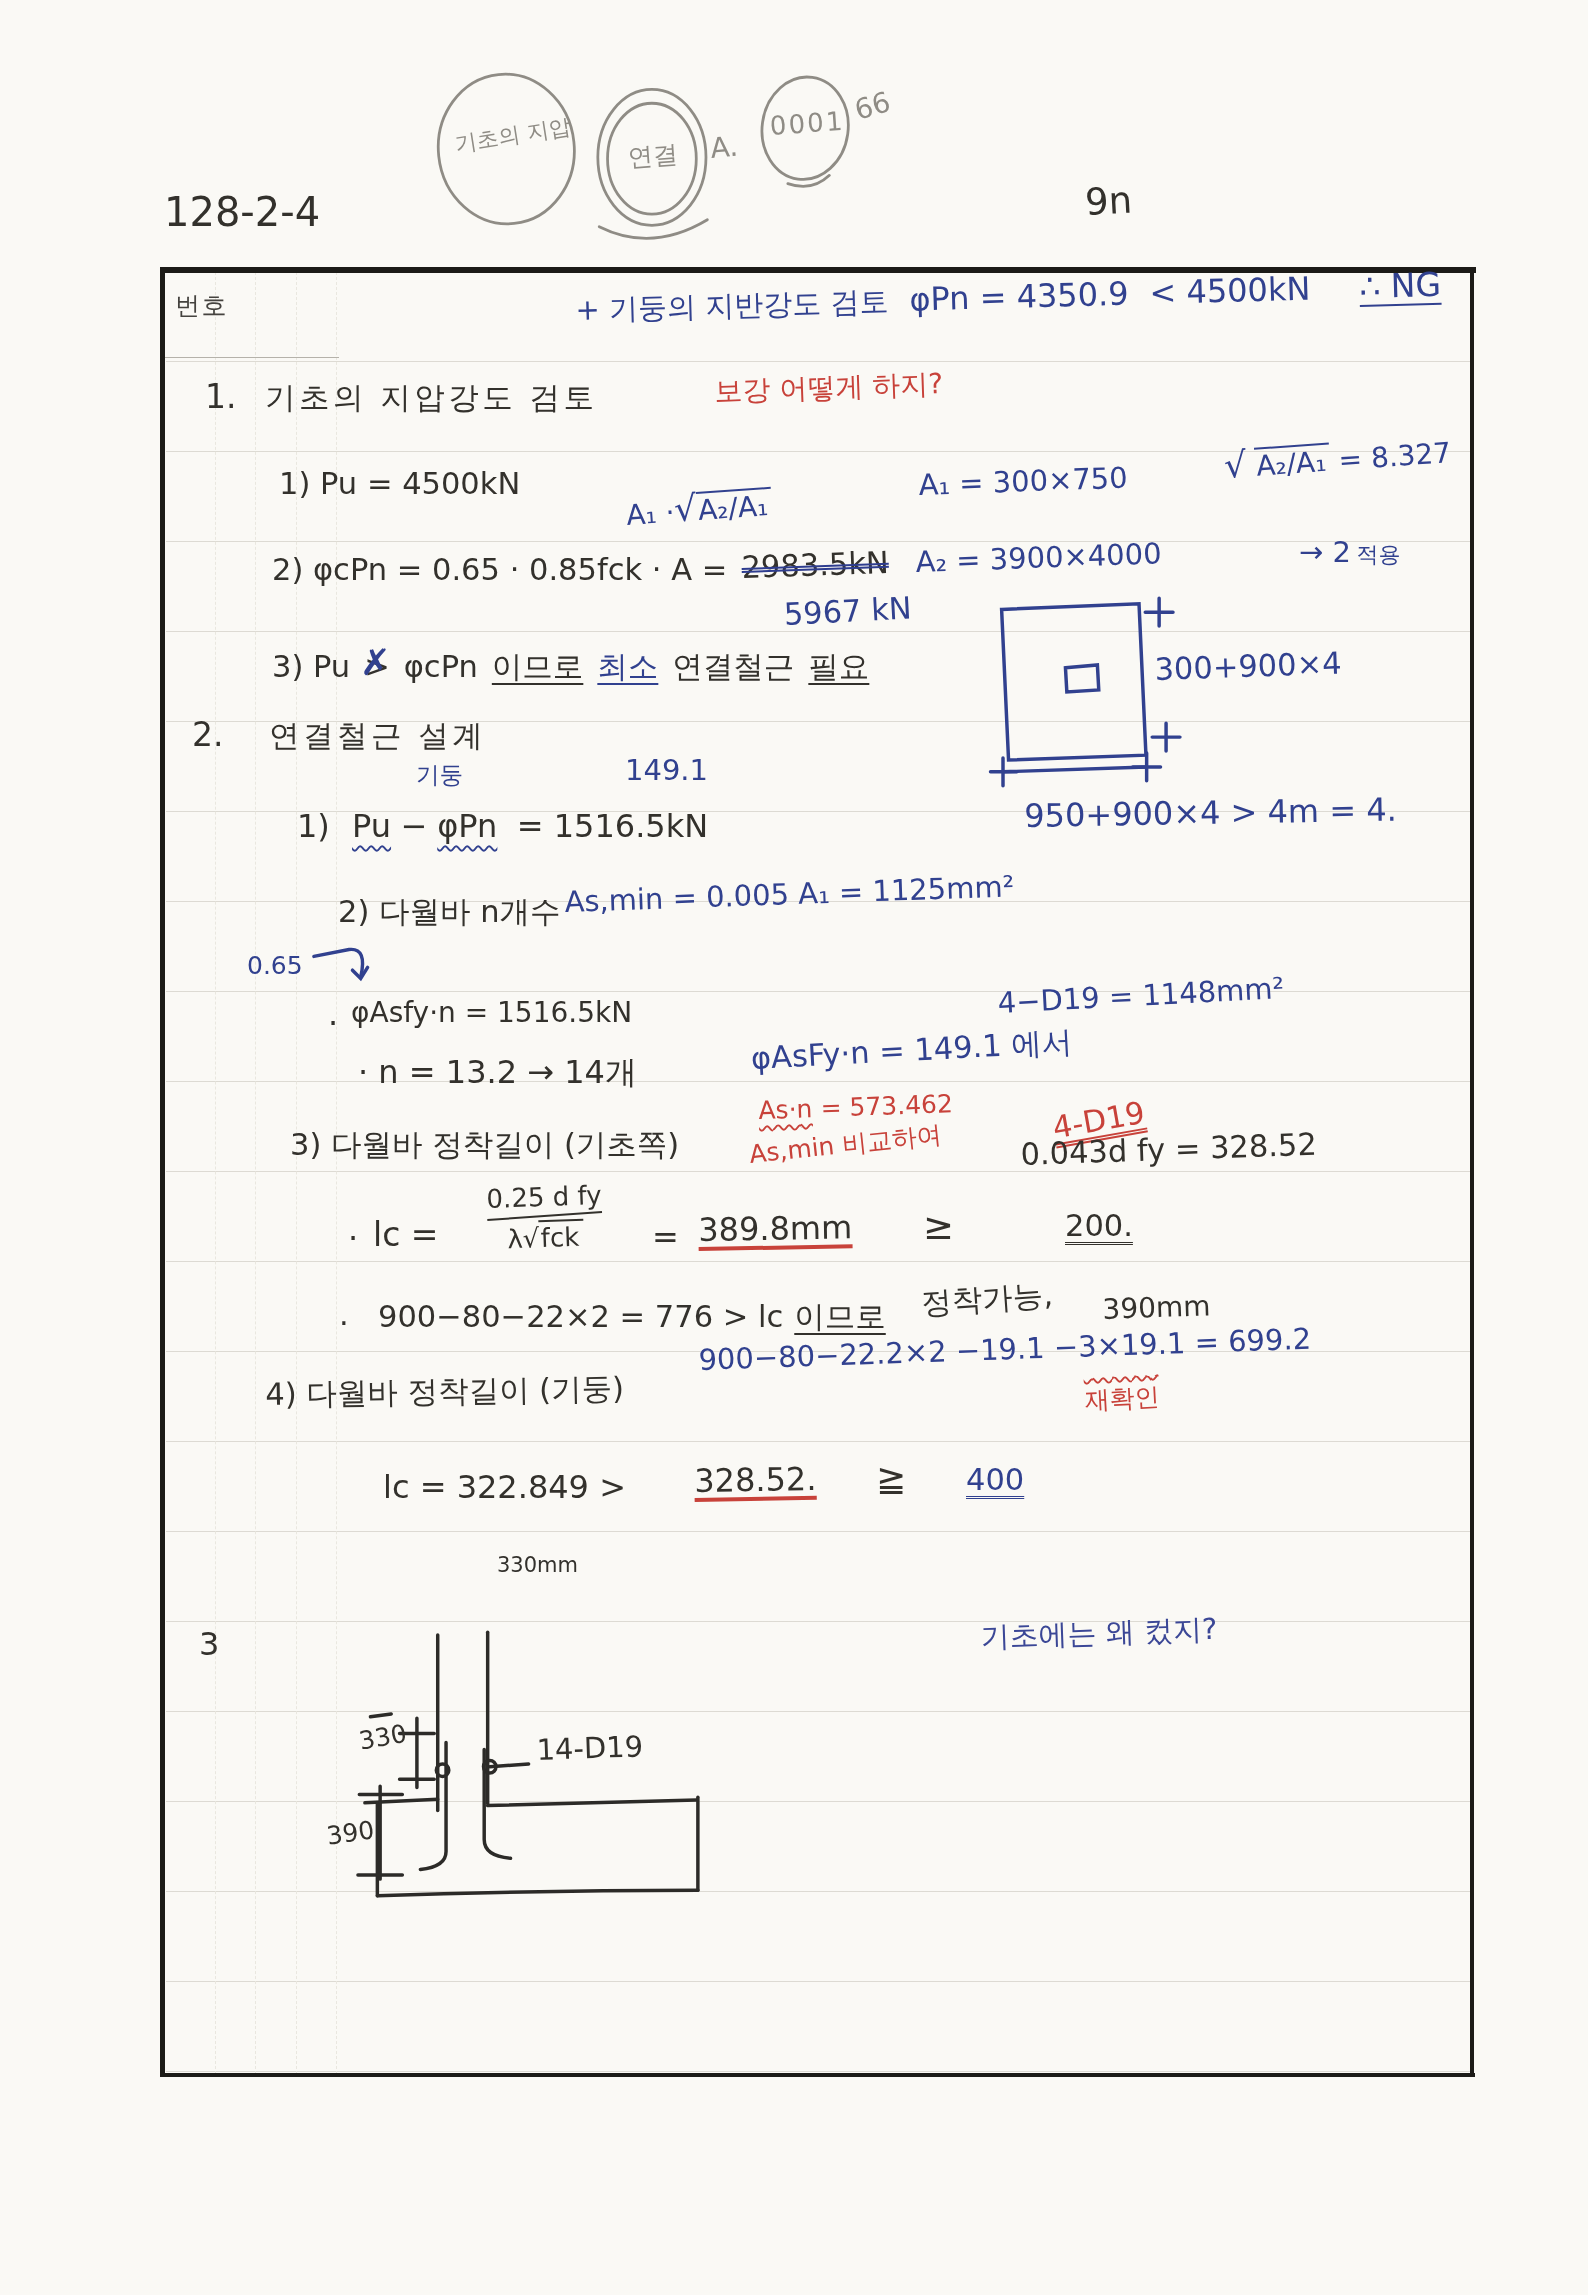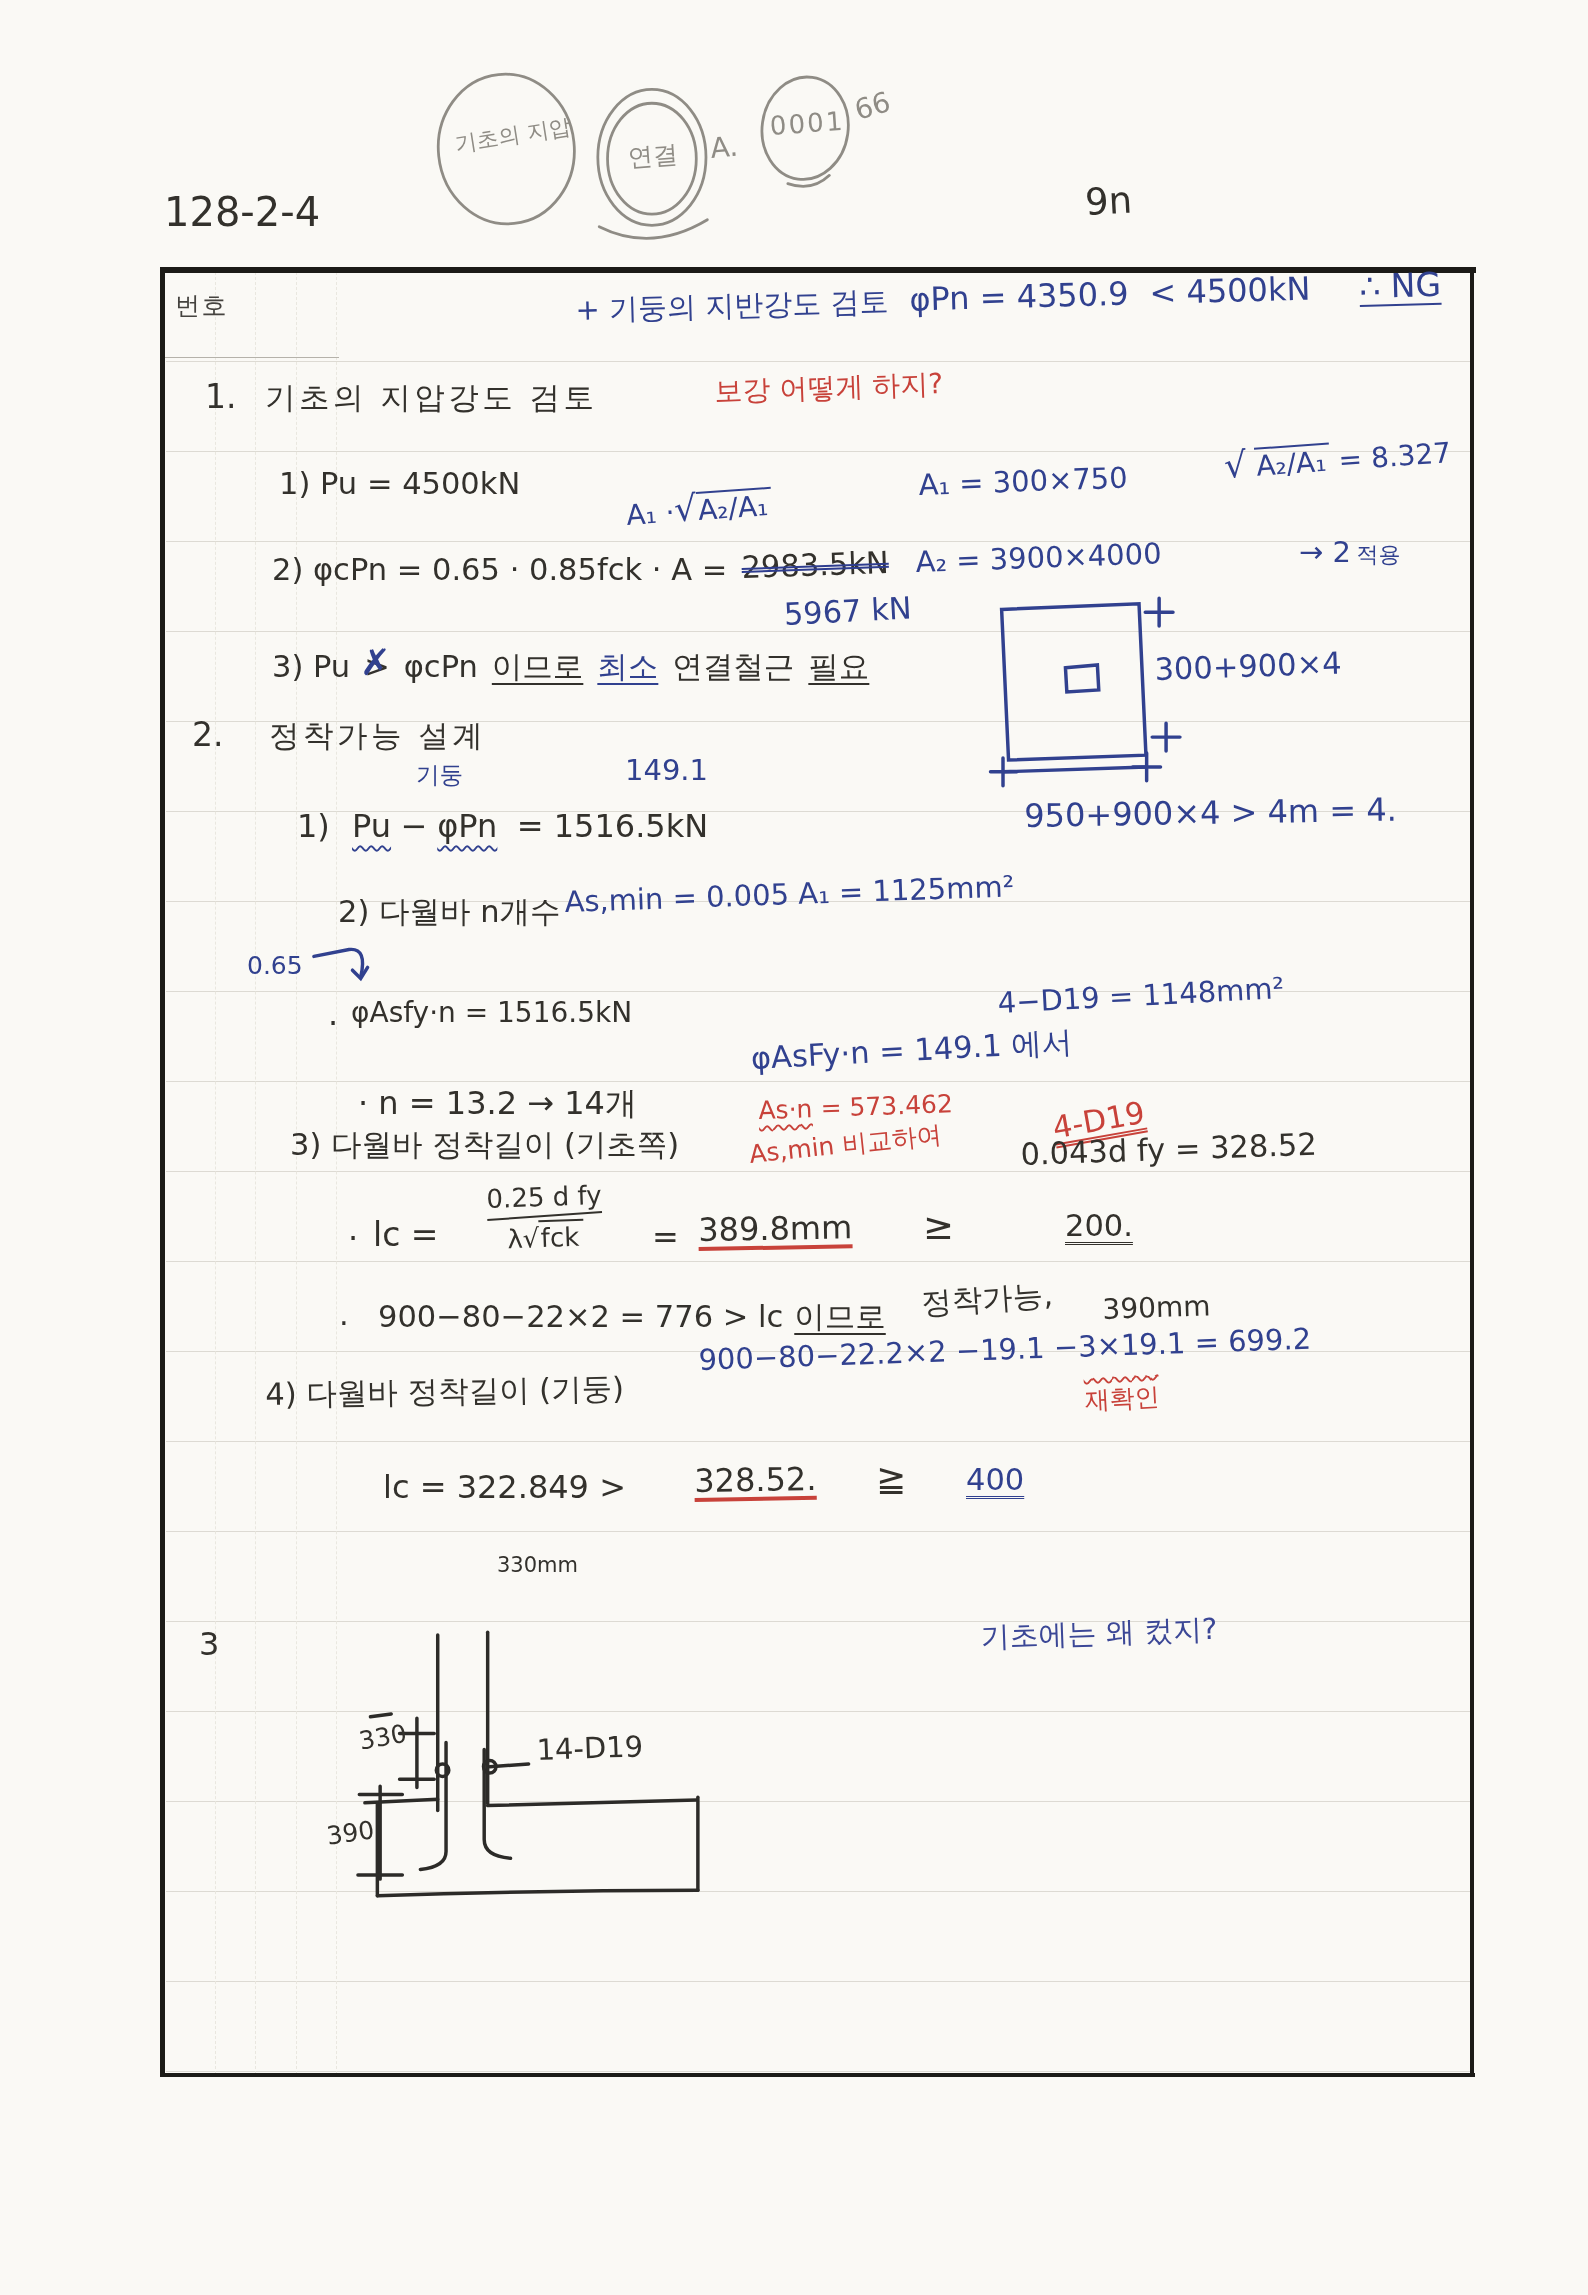--- a/index.html
+++ b/index.html
@@ -127,21 +127,21 @@
       <path d="M 255 192 V 232 M 235 212 H 275"></path>
       <path d="M 20 262 L 227 255"></path>
       <path d="M 20 242 V 282 M 2 262 H 40"></path>
       <path d="M 227 235 V 275 M 207 255 H 247"></path>
     </g>
   </svg>
   <div class="txt b" style="left:1154px;top:652px;font-size:30.5px;transform:rotate(-2deg);">300+900×4</div>
   <div class="txt b" style="left:1024px;top:798px;font-size:32px;transform:rotate(-1deg);">950+900×4  &gt;  4m = 4.</div>
 
   <div class="txt k" style="left:192px;top:716px;font-size:33px;">2.</div>
-  <div class="txt k" style="left:269px;top:718px;font-size:30.5px;letter-spacing:3.5px;">정착가능 설계</div>
+  <div class="txt k" style="left:269px;top:718px;font-size:30.5px;letter-spacing:3.5px;">연결철근 설계</div>
 
   <div class="txt b" style="left:416px;top:762px;font-size:23.6px;">기둥</div>
   <div class="txt b" style="left:625px;top:754px;font-size:29px;">149.1</div>
   <div class="txt row k" style="left:297px;top:808px;font-size:32px;gap:9.7px;">
     <span>1)</span>
     <span class="wavyb" style="margin-left:12.5px;">Pu</span>
     <span>−</span>
     <span class="wavyb">φPn</span>
     <span style="margin-left:9.7px;">=  1516.5kN</span>
   </div>
@@ -154,21 +154,21 @@
     <g fill="none" stroke="#31418f" stroke-width="5" stroke-linecap="round">
       <path d="M 4 18 L 55 8 Q 82 5 72 48"></path>
       <path d="M 60 38 L 72 50 L 82 34"></path>
     </g>
   </svg>
 
   <div class="txt k" style="left:328px;top:1005px;font-size:32px;">·</div>
   <div class="txt k" style="left:351px;top:997px;font-size:28px;">φAsfy·n = 1516.5kN</div>
   <div class="txt b" style="left:997px;top:987px;font-size:29px;transform:rotate(-3deg);">4−D19 = 1148mm²</div>
 
-  <div class="txt k" style="left:358px;top:1054px;font-size:32px;margin-top:31px;">·   n = 13.2  →  14개</div>
+  <div class="txt k" style="left:358px;top:1054px;font-size:32px;">·   n = 13.2  →  14개</div>
   <div class="txt b" style="left:750px;top:1041px;font-size:30.5px;transform:rotate(-3deg);">φAsFy·n = 149.1 에서</div>
 
   <div class="txt row r" style="left:758px;top:1097px;font-size:25px;gap:8.3px;transform:rotate(-2deg);">
     <span class="wavyr">As·n</span>
     <span>= 573.462</span>
   </div>
   <div class="txt r" style="left:748px;top:1141px;font-size:25px;transform:rotate(-6deg);">As,min 비교하여</div>
   <div class="txt r uline2-red" style="left:1050px;top:1111px;font-size:30.5px;transform:rotate(-10deg);">4-D19</div>
 
   <div class="txt k" style="left:290px;top:1127px;font-size:30.5px;">3)   다월바   정착길이   (기초쪽)</div>

